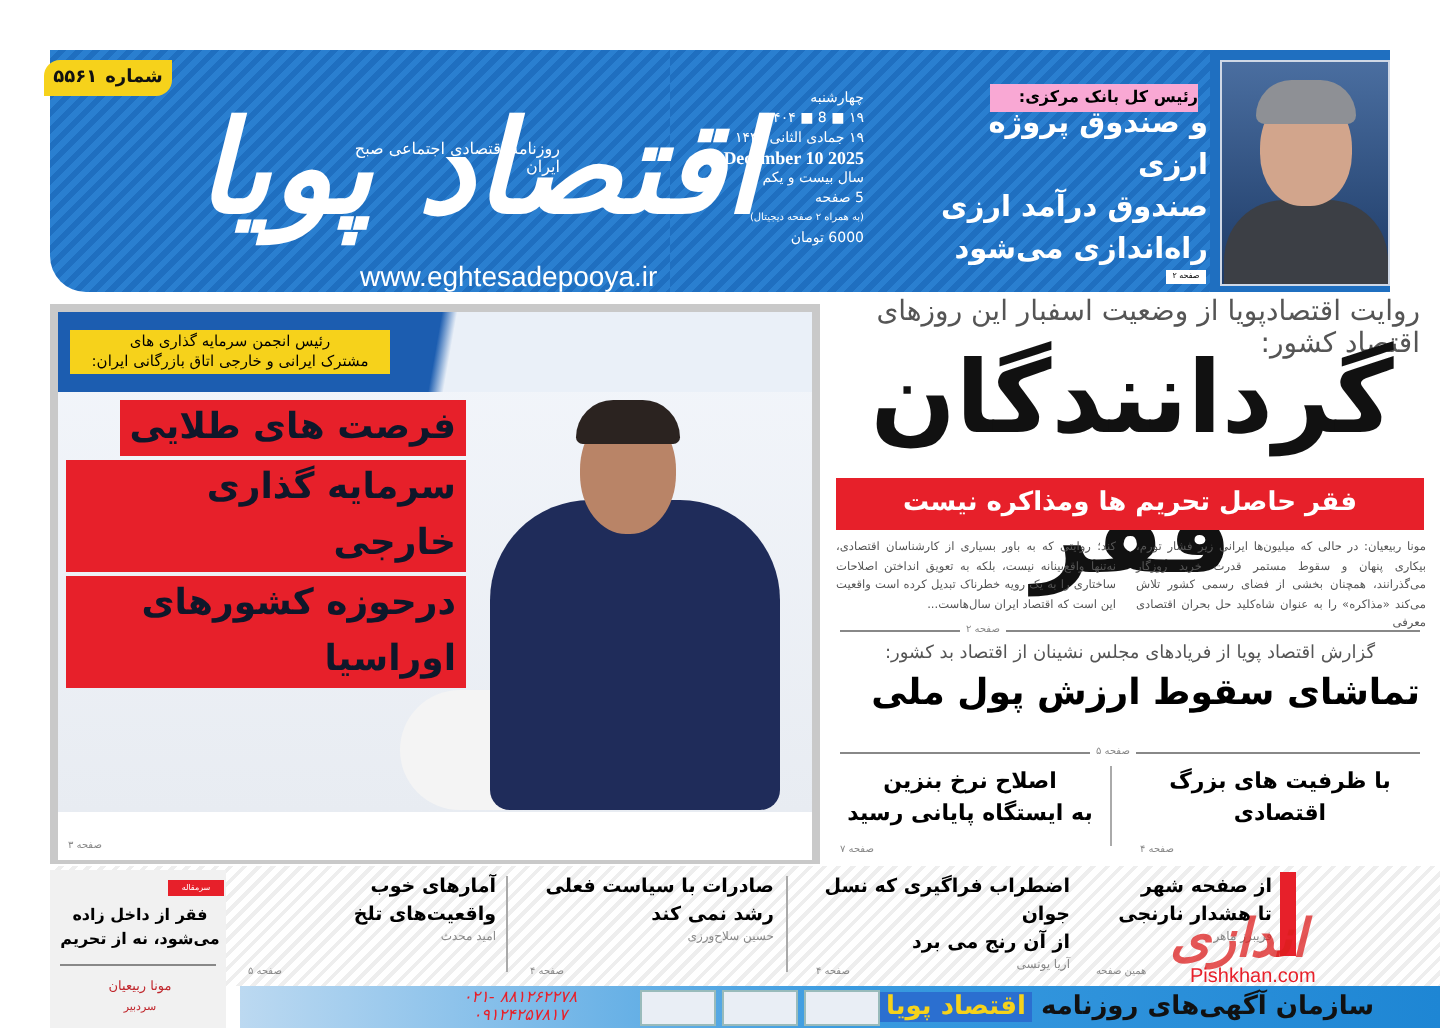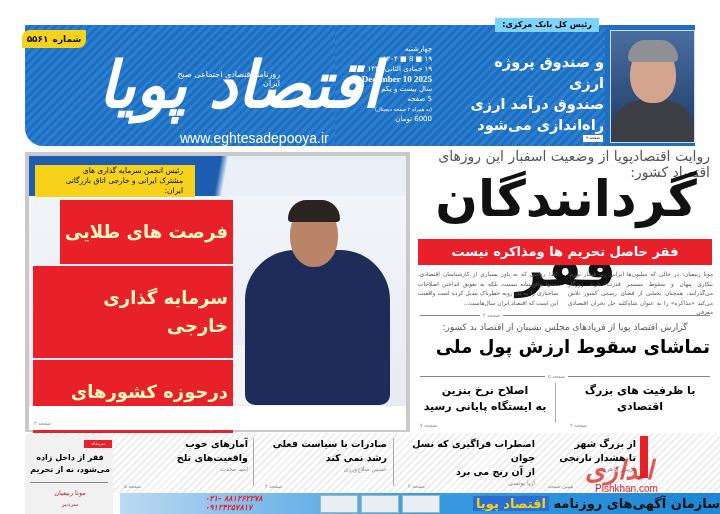--- a/index.html
+++ b/index.html
@@ -8,34 +8,34 @@
 
 .mast{left:25px;top:25px;width:310px;height:121px;background:repeating-linear-gradient(135deg,#2a7fd0 0 3px,#1f6fc0 3px 6px);border-radius:0 0 0 18px}
 .mast2{left:335px;top:25px;width:270px;height:121px;background:repeating-linear-gradient(135deg,#2a7fd0 0 3px,#1f6fc0 3px 6px)}
 .mast3{left:605px;top:25px;width:90px;height:121px;background:#1f6fc0}
 .issue{left:22px;top:30px;width:64px;height:18px;background:#f6d21b;border-radius:8px 0 8px 0;font-size:9px;font-weight:bold;color:#111;display:flex;align-items:center;justify-content:center;gap:4px;direction:rtl}
 .logo{left:40px;top:40px;width:340px;height:90px;color:#fff;font-family:"DejaVu Serif",serif;font-size:64px;font-weight:bold;direction:rtl;text-align:right;line-height:90px;font-style:italic;letter-spacing:-2px}
 .tagline{left:160px;top:70px;width:120px;font-size:8px;color:#fff;direction:rtl;text-align:right;}
 .url{left:180px;top:130px;width:200px;font-size:14px;color:#fff;font-family:"Liberation Sans",sans-serif}
 .dateblk{left:360px;top:44px;width:72px;font-size:7px;color:#fff;direction:rtl;text-align:right;line-height:10px}
 .dateblk .en{font-family:"Liberation Serif",serif;font-weight:bold;font-size:9px}
-.ceo-tag{left:495px;top:18px;width:104px;height:14px;background:#7dd3fc;font-size:8px;font-weight:bold;direction:rtl;text-align:center;line-height:14px}
+.ceo-tag{left:495px;top:42px;width:104px;height:14px;background:#f9a8d4;font-size:8px;font-weight:bold;direction:rtl;line-height:14px}
 .ceo-head{left:462px;top:52px;width:142px;font-size:14.5px;font-weight:bold;color:#fff;direction:rtl;text-align:right;line-height:21px}
 .photo1{left:610px;top:30px;width:85px;height:113px;background:linear-gradient(#4a6ea0,#1d3a66);border:1px solid #cfd8e6}
 .face1{left:630px;top:45px;width:46px;height:58px;background:#d2a58c;border-radius:50% 50% 45% 45%}
 .hair1{left:628px;top:40px;width:50px;height:22px;background:#8e9095;border-radius:25px 25px 6px 6px}
 .suit1{left:612px;top:100px;width:82px;height:42px;background:#3c3f45;border-radius:30px 30px 0 0}
 .pg1{left:583px;top:135px;width:20px;height:7px;background:#fff;font-size:4px;text-align:center}
 
 .feat{left:25px;top:152px;width:385px;height:280px;background:#c9c9c9;padding:3px}
 .feat-in{left:29px;top:156px;width:377px;height:250px;background:linear-gradient(#f3f6fb,#e8ecf2)}
 .banner-top{left:29px;top:156px;width:377px;height:40px;background:linear-gradient(100deg,#1c5db0 0 50%,#eaf0f8 52%)}
-.feat-kicker{left:35px;top:165px;width:160px;font-size:7.5px;background:#f6d21b;direction:rtl;text-align:right;line-height:10px;padding:1px 12px}
+.feat-kicker{left:35px;top:165px;width:160px;font-size:7.5px;background:#f6d21b;direction:rtl;text-align:center;line-height:10px;padding:1px 2px}
 .feat-h{left:33px;top:200px;width:200px;direction:rtl;text-align:right}
-.feat-h span{display:inline-block;background:#e7202a;color:#fef9c3;font-size:18px;font-weight:bold;line-height:28px;padding:18px 5px;margin-bottom:2px}
+.feat-h span{display:inline-block;background:#e7202a;color:#0f172a;font-size:18px;font-weight:bold;line-height:28px;padding:0 5px;margin-bottom:2px}
 .man-body{left:245px;top:250px;width:145px;height:155px;background:#1f2c5a;border-radius:50px 50px 10px 10px}
 .man-head{left:290px;top:205px;width:48px;height:62px;background:#b98467;border-radius:48%}
 .man-hair{left:288px;top:200px;width:52px;height:22px;background:#2b2320;border-radius:22px 22px 4px 4px}
 .chair{left:200px;top:345px;width:120px;height:60px;background:#f4f4f4;border-radius:30px}
 .feat-foot{left:29px;top:406px;width:377px;height:24px;background:#fff}
 .pg-small{font-size:5px;color:#888}
 
 .r-kicker{left:420px;top:148px;width:290px;font-size:14px;color:#555;direction:rtl;text-align:right}
 .r-head{left:420px;top:164px;width:292px;font-size:50px;font-weight:bold;color:#111;direction:rtl;text-align:center;line-height:70px;letter-spacing:-2px}
 .r-sub{left:418px;top:239px;width:294px;height:26px;background:#e7202a;color:#fff;font-size:13px;font-weight:bold;direction:rtl;text-align:center;line-height:26px}
@@ -48,23 +48,23 @@
 .bottom-area{left:25px;top:433px;width:695px;height:60px;background:repeating-linear-gradient(135deg,#fff 0 3px,#eee 3px 5px)}
 .b-item .h{font-size:9.5px;font-weight:bold;direction:rtl;text-align:right;line-height:14px}
 .b-item .a{font-size:6px;color:#888;direction:rtl;text-align:right}
 .vsep{width:1px;background:#aaa}
 .edit-box{left:25px;top:435px;width:88px;height:80px;background:#f1f1f1}
 .edit-tag{left:84px;top:440px;width:28px;height:8px;background:#e7202a;color:#fff;font-size:4px;text-align:center;line-height:8px}
 .edit-h{left:30px;top:452px;width:80px;font-size:8px;font-weight:bold;direction:rtl;text-align:center;line-height:12px}
 .edit-a{left:30px;top:488px;width:80px;font-size:6.5px;color:#c0262c;direction:rtl;text-align:center;line-height:11px}
 .hardline{left:640px;top:436px;width:8px;height:42px;background:#e7202a}
 .ads{left:120px;top:493px;width:600px;height:21px;background:linear-gradient(90deg,#bcd9f1,#3a9be0 50%,#1e86d4)}
-.ads-text{left:440px;top:494px;width:280px;font-size:13px;font-weight:bold;color:#111;direction:rtl;text-align:right;line-height:20px}
+.ads-text{left:440px;top:494px;width:280px;font-size:13px;font-weight:bold;color:#111;direction:rtl;text-align:left;line-height:20px}
 .ads-brand{background:#2b6fd0;color:#f6d21b;padding:0 3px}
-.phone{left:205px;top:494px;width:110px;font-size:8px;font-weight:bold;color:#e7202a;font-style:italic;line-height:9px;text-align:left}
+.phone{left:205px;top:494px;width:110px;font-size:8px;font-weight:normal;color:#e7202a;font-style:italic;line-height:9px;text-align:center}
 .thumbs{left:320px;top:495px;width:120px;height:18px;display:flex;gap:3px}
 .thumbs div{flex:1;background:#e9eef5;border:1px solid #9bb}
 .watermark{left:585px;top:455px;font-size:26px;color:rgba(220,30,30,.75);font-style:italic;font-weight:bold;direction:rtl}
 .wm-url{left:595px;top:483px;font-size:10px;color:#e7202a;font-family:"Liberation Sans",sans-serif}
 </style>
 </head>
 <body>
 
 <div class="abs mast"></div>
 <div class="abs mast2"></div>
@@ -137,21 +137,21 @@
 <div class="abs sub-h" style="left:420px;top:383px;width:130px">
   <div>اصلاح نرخ بنزین</div>
   <div>به ایستگاه پایانی رسید</div>
 </div>
 <div class="abs pg-small" style="left:570px;top:422px">صفحه ۴</div>
 <div class="abs pg-small" style="left:420px;top:422px">صفحه ۷</div>
 
 <div class="abs bottom-area"></div>
 <div class="abs hardline"></div>
 <div class="abs b-item" style="left:540px;top:437px;width:96px">
-  <div class="h">از بزرگ شهر</div>
+  <div class="h">از صفحه شهر</div>
   <div class="h">تا هشدار نارنجی</div>
   <div class="a">فریبرز ماهر</div>
 </div>
 <div class="abs pg-small" style="left:548px;top:483px">همین صفحه</div>
 
 <div class="abs b-item" style="left:405px;top:437px;width:130px">
   <div class="h">اضطراب فراگیری که نسل جوان</div>
   <div class="h">از آن رنج می برد</div>
   <div class="a">آریا یونسی</div>
 </div>

